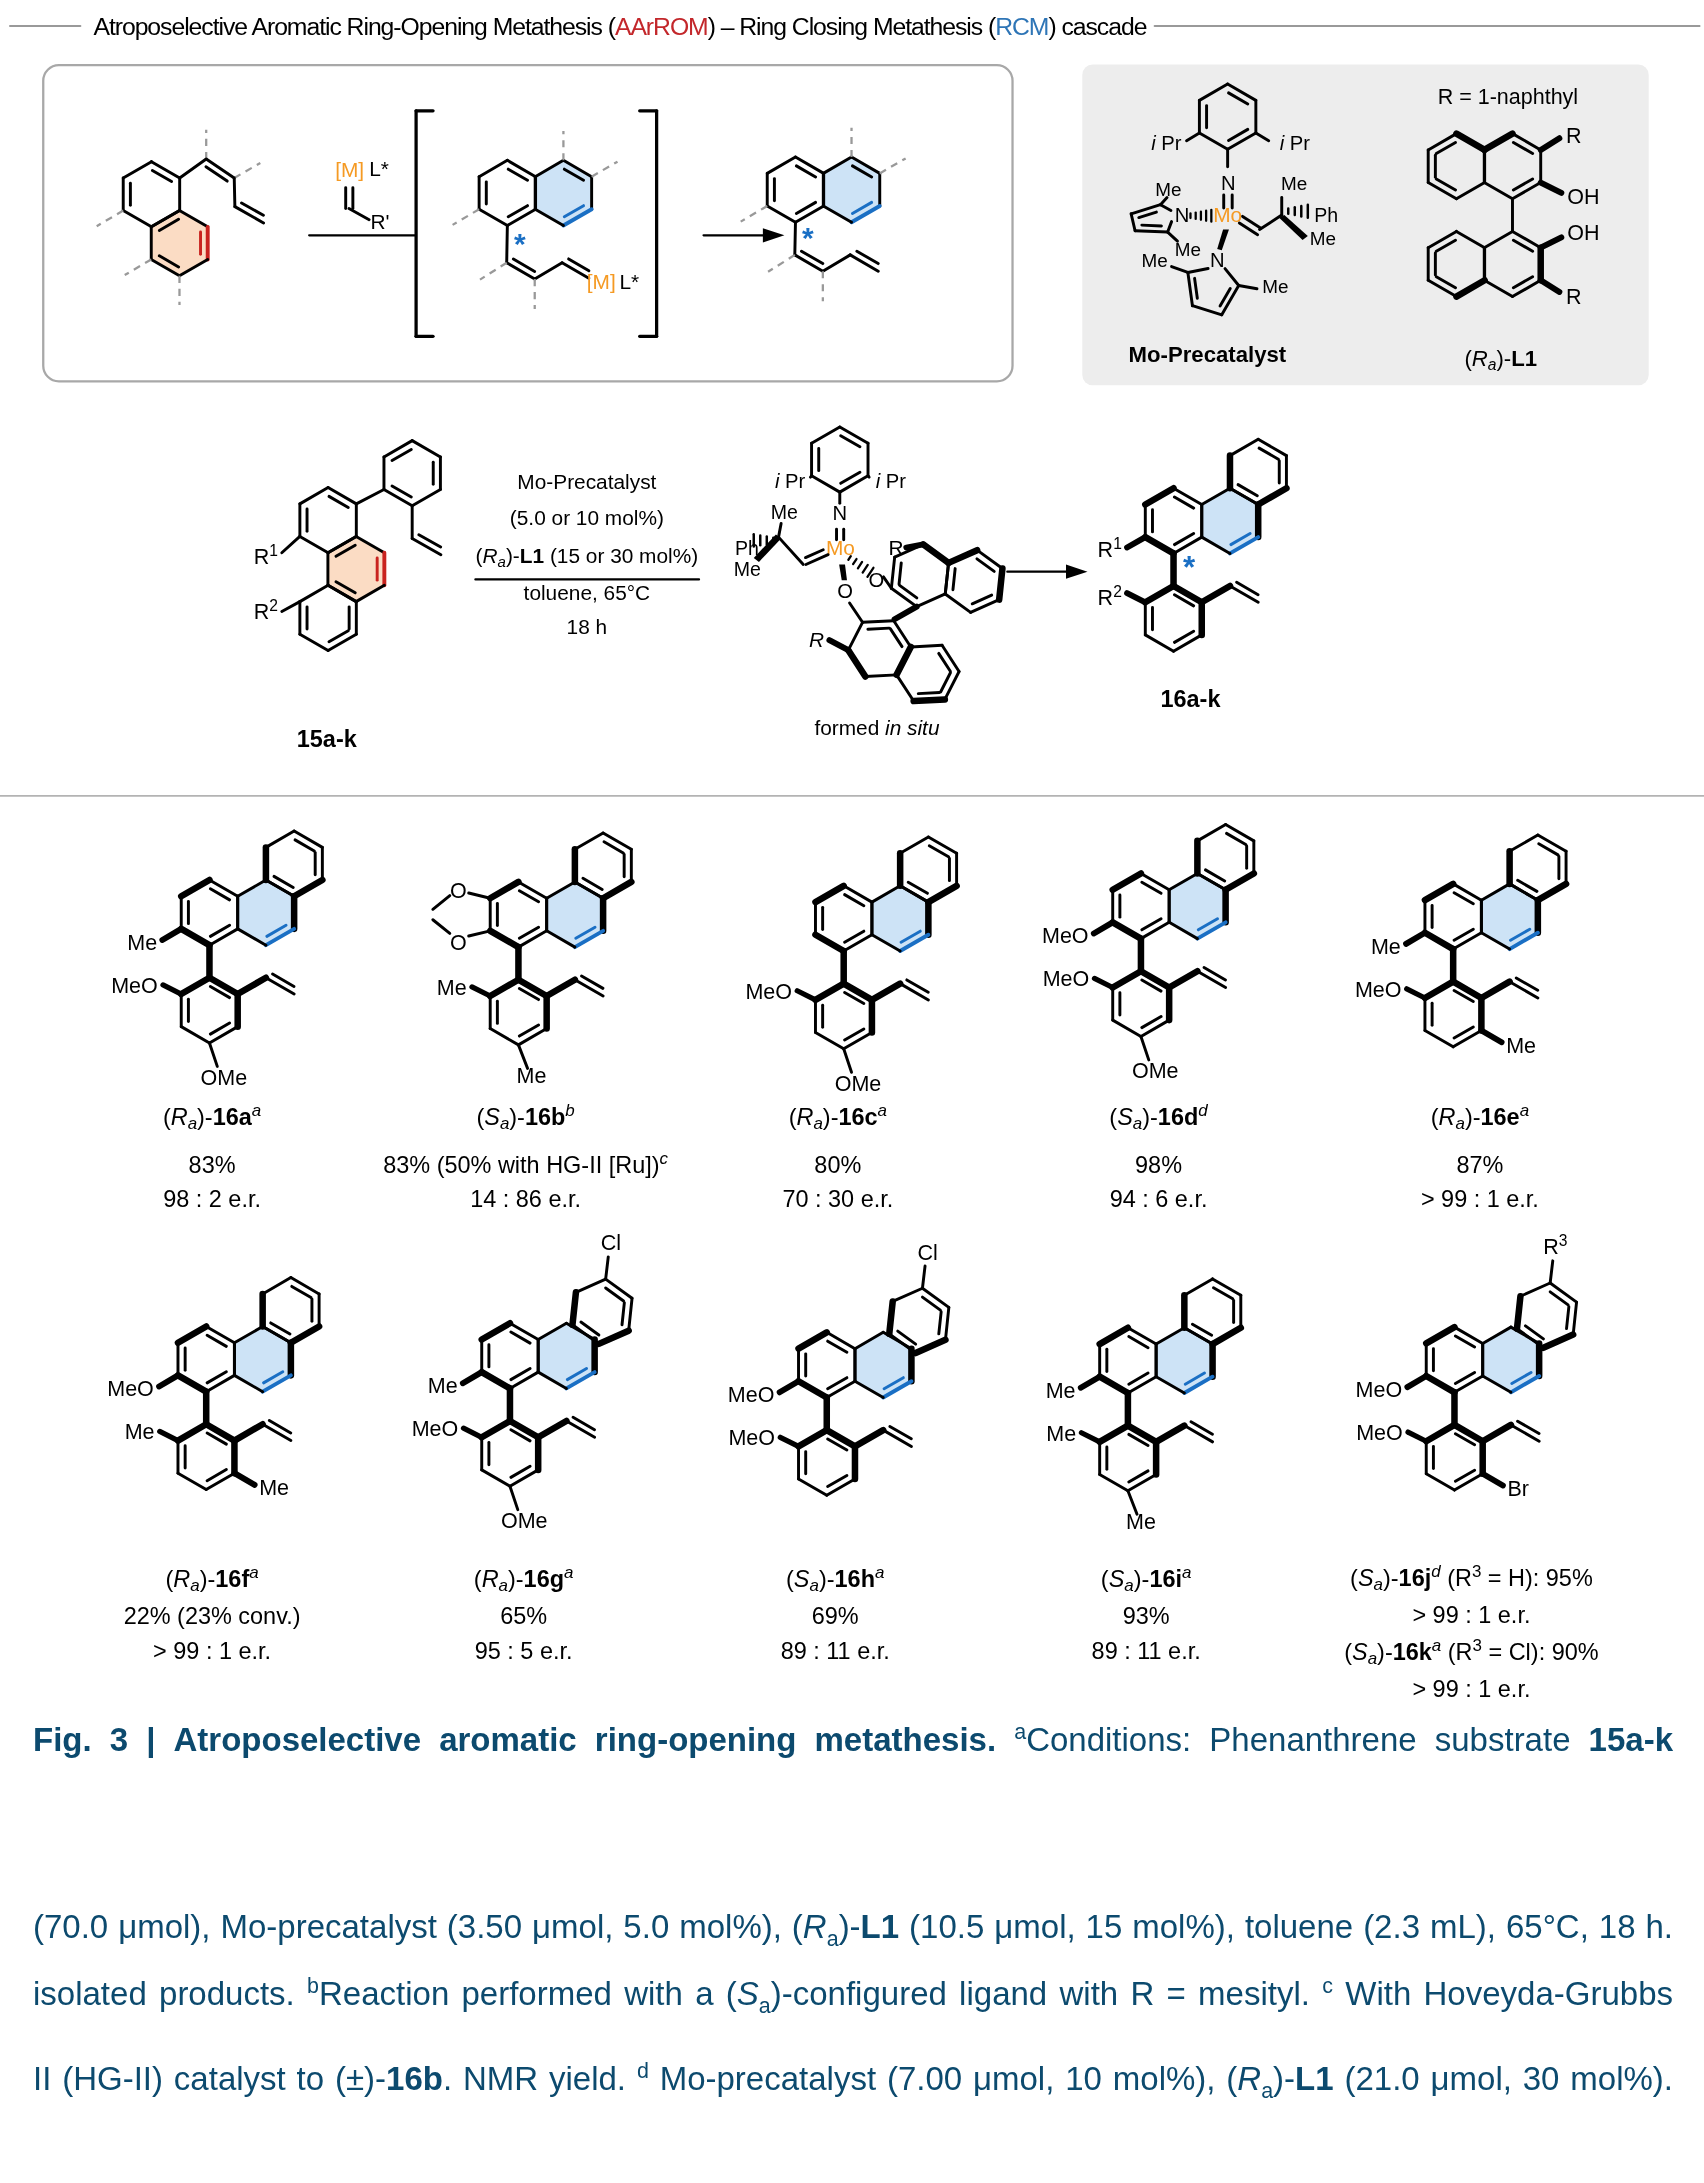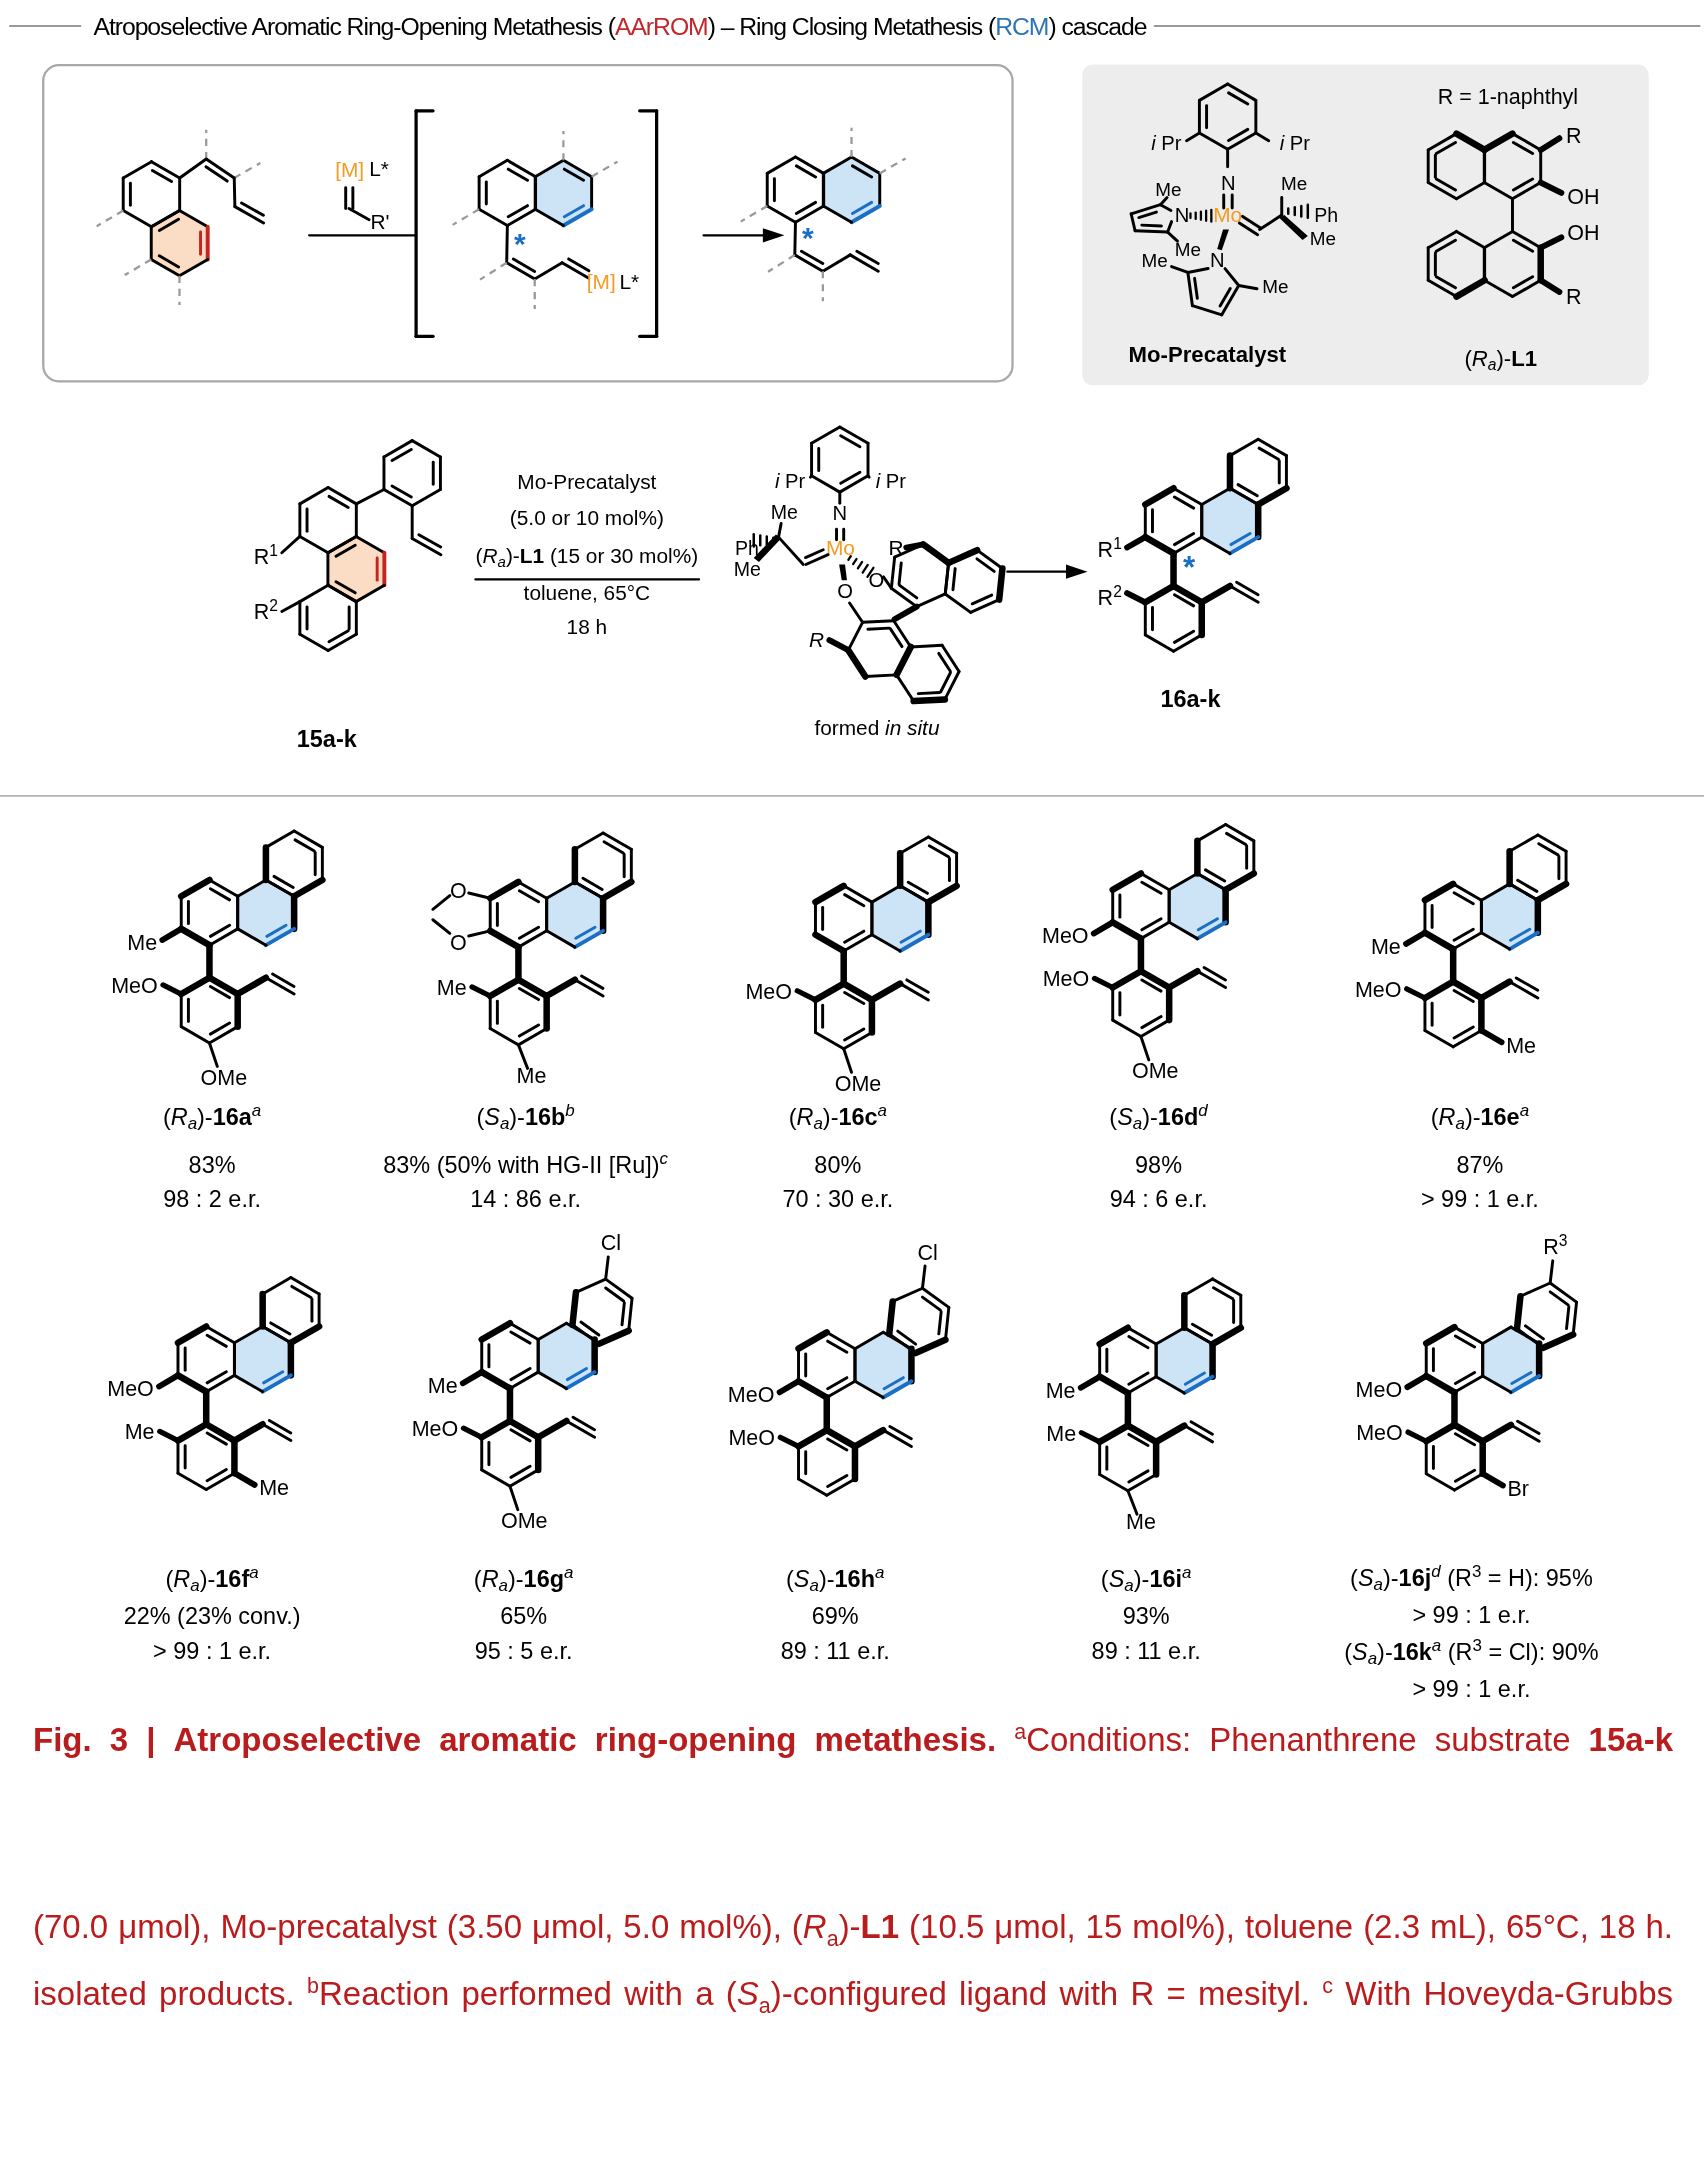--- a/index.html
+++ b/index.html
@@ -1,16 +1,16 @@
 <!DOCTYPE html>
 <html style="font-size:10.4px"><head><meta charset="utf-8">
 <style>
 html,body{margin:0;padding:0;background:#ffffff;width:1705px;height:2183px;overflow:hidden;}
 *{font-family:"Liberation Sans",sans-serif;}
-.capline{position:absolute;left:33px;width:1640px;font-size:33px;color:#b91c1c;text-align:justify;text-align-last:justify;white-space:nowrap;}
+.capline{position:absolute;left:33px;width:1640px;font-size:33px;color:#0c4a6e;text-align:justify;text-align-last:justify;white-space:nowrap;}
 .capline sup{font-size:0.65em;}
 .capline sub{font-size:0.65em;}
 </style></head>
 <body>
 <div style="position:relative;width:1705px;height:1725px;">
 <svg width="1705" height="2183" viewBox="0 0 2615 3349">
 <text x="143.0" y="53.0" font-family="Liberation Sans, sans-serif" font-size="38" text-anchor="start" font-weight="normal" font-style="normal" fill="#000" letter-spacing="-1.6"><tspan>Atroposelective Aromatic Ring-Opening Metathesis (</tspan><tspan fill="#c3272b">AArROM</tspan><tspan>) – Ring Closing Metathesis (</tspan><tspan fill="#2e75b6">RCM</tspan><tspan>) cascade</tspan></text>
 <line x1="15.0" y1="40.0" x2="123.0" y2="40.0" stroke="#999999" stroke-width="3" stroke-linecap="round"></line>
 <line x1="1771.0" y1="40.0" x2="2607.0" y2="40.0" stroke="#999999" stroke-width="3" stroke-linecap="round"></line>
 <rect x="66" y="100" width="1487" height="485" rx="24" fill="none" stroke="#a8a8a8" stroke-width="3.5"></rect>
@@ -890,15 +890,16 @@
 <line x1="2377.8" y1="1968.3" x2="2381.8" y2="1934.3" stroke="#000000" stroke-width="4.5" stroke-linecap="round"></line>
 <text x="2385.8" y="1924.3" font-family="Liberation Sans, sans-serif" font-size="33" text-anchor="middle" font-weight="normal" font-style="normal" fill="#000"><tspan>R</tspan><tspan font-size="24" dy="-12.5">3</tspan></text>
 <text x="2257.0" y="2433.0" font-family="Liberation Sans, sans-serif" font-size="36" text-anchor="middle" font-weight="normal" font-style="normal" fill="#000"><tspan>(</tspan><tspan font-style="italic">S</tspan><tspan font-style="italic" font-size="26" dy="6.5">a</tspan><tspan dy="-6.5">)-</tspan><tspan font-weight="bold">16j</tspan><tspan font-style="italic" font-size="26" dy="-13.7">d</tspan><tspan dy="13.7"> (R</tspan><tspan font-size="26" dy="-13.7">3</tspan><tspan dy="13.7"> = H): 95%</tspan></text>
 <text x="2257.0" y="2490.0" font-family="Liberation Sans, sans-serif" font-size="36" text-anchor="middle" font-weight="normal" font-style="normal" fill="#000">&gt; 99 :  1 e.r.</text>
 <text x="2257.0" y="2547.0" font-family="Liberation Sans, sans-serif" font-size="36" text-anchor="middle" font-weight="normal" font-style="normal" fill="#000"><tspan>(</tspan><tspan font-style="italic">S</tspan><tspan font-style="italic" font-size="26" dy="6.5">a</tspan><tspan dy="-6.5">)-</tspan><tspan font-weight="bold">16k</tspan><tspan font-style="italic" font-size="26" dy="-13.7">a</tspan><tspan dy="13.7"> (R</tspan><tspan font-size="26" dy="-13.7">3</tspan><tspan dy="13.7"> = Cl): 90%</tspan></text>
 <text x="2257.0" y="2604.0" font-family="Liberation Sans, sans-serif" font-size="36" text-anchor="middle" font-weight="normal" font-style="normal" fill="#000">&gt; 99 :  1 e.r.</text>
 </svg>
 <div class="capline" style="top:1720px"><b>Fig.&nbsp;3&nbsp;|&nbsp;Atroposelective aromatic ring-opening metathesis.</b> <sup>a</sup>Conditions: Phenanthrene substrate <b>15a-k</b></div>
 <div class="capline" style="top:1908px">(70.0 μmol), Mo-precatalyst (3.50 μmol, 5.0 mol%), (<i>R</i><sub>a</sub>)-<b>L1</b> (10.5 μmol, 15 mol%), toluene (2.3 mL), 65°C, 18 h.</div>
 <div class="capline" style="top:1974px">isolated products. <sup>b</sup>Reaction performed with a (<i>S</i><sub>a</sub>)-configured ligand with R = mesityl. <sup>c</sup>&nbsp;With Hoveyda-Grubbs</div>
+<div class="capline" style="top:2059px">II (HG-II) catalyst to (±)-<b>16b</b>. NMR yield. <sup>d</sup>&nbsp;Mo-precatalyst (7.00 μmol, 10 mol%), (<i>R</i><sub>a</sub>)-<b>L1</b> (21.0 μmol, 30 mol%).</div>
 
 </div>
 
 
 </body></html>

